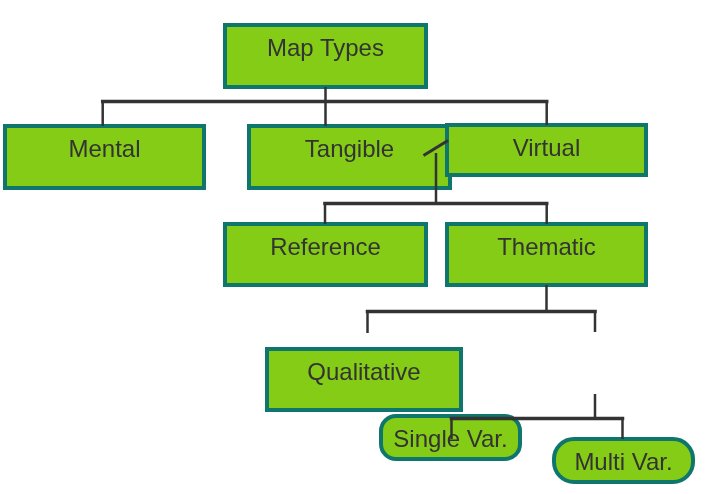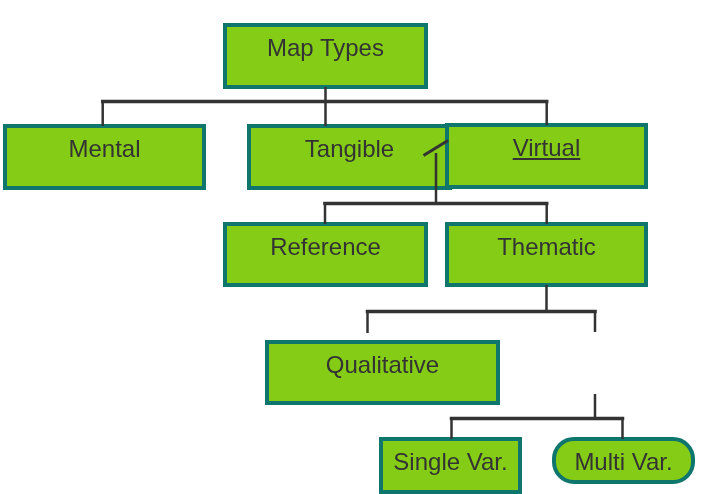--- a/index.html
+++ b/index.html
@@ -19,26 +19,26 @@
     font-size:24px;
     line-height:1.15;
     text-align:center;
     padding-top:7px;
     z-index:1;
   }
   
   .n-map-types    { left:223px; top:23px;  width:205px; height:66px; }
   .n-mental       { left:3px;   top:124px; width:203px; height:66px; }
   .n-tangible     { left:223px; top:124px; width:205px; height:66px;margin-left:24px; }
-  .n-virtual      { left:445px; top:123px; width:203px; height:66px;text-decoration:underline; }
+  .n-virtual      { left:445px; top:123px; width:203px; height:54px; }
   .n-reference    { left:223px; top:222px; width:205px; height:65px; }
   .n-thematic     { left:445px; top:222px; width:203px; height:65px; }
-  .n-qualitative  { left:265px; top:340px; width:235px; height:65px; }
+  .n-qualitative  { left:265px; top:347px; width:198px; height:65px; }
   .n-quantitative { left:492px; top:330px; width:205px; height:66px; }
-  .n-single-var   { left:379px; top:437px; width:143px; height:57px; }
+  .n-single-var   { left:379px; top:414px; width:143px; height:47px;border-radius:17px; }
   .n-multi-var    { left:552px; top:437px; width:143px; height:47px;border-radius:22px; }
 
   .connectors {
     position:absolute; left:0; top:0;
     width:714px; height:494px;
     z-index:2;
     pointer-events:none;
   }
 </style>
 </head>

